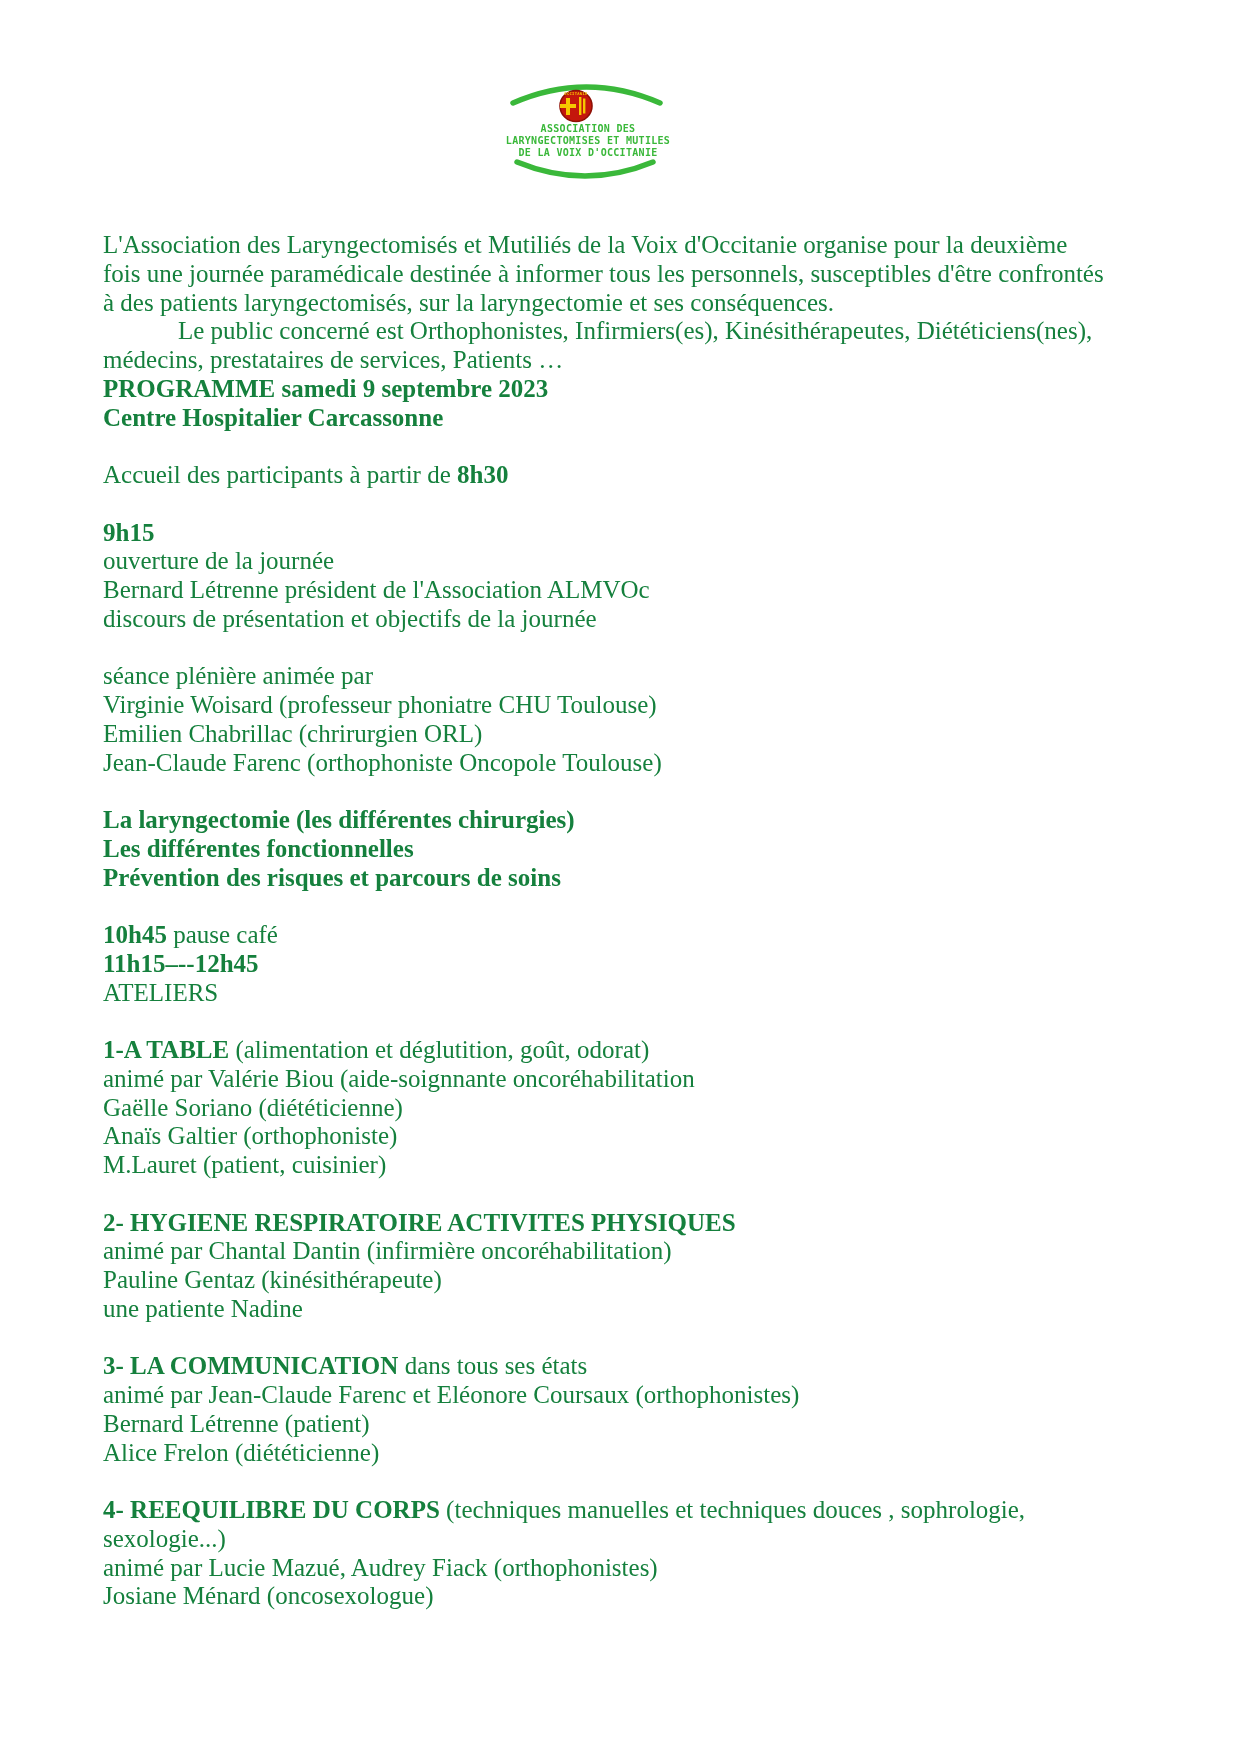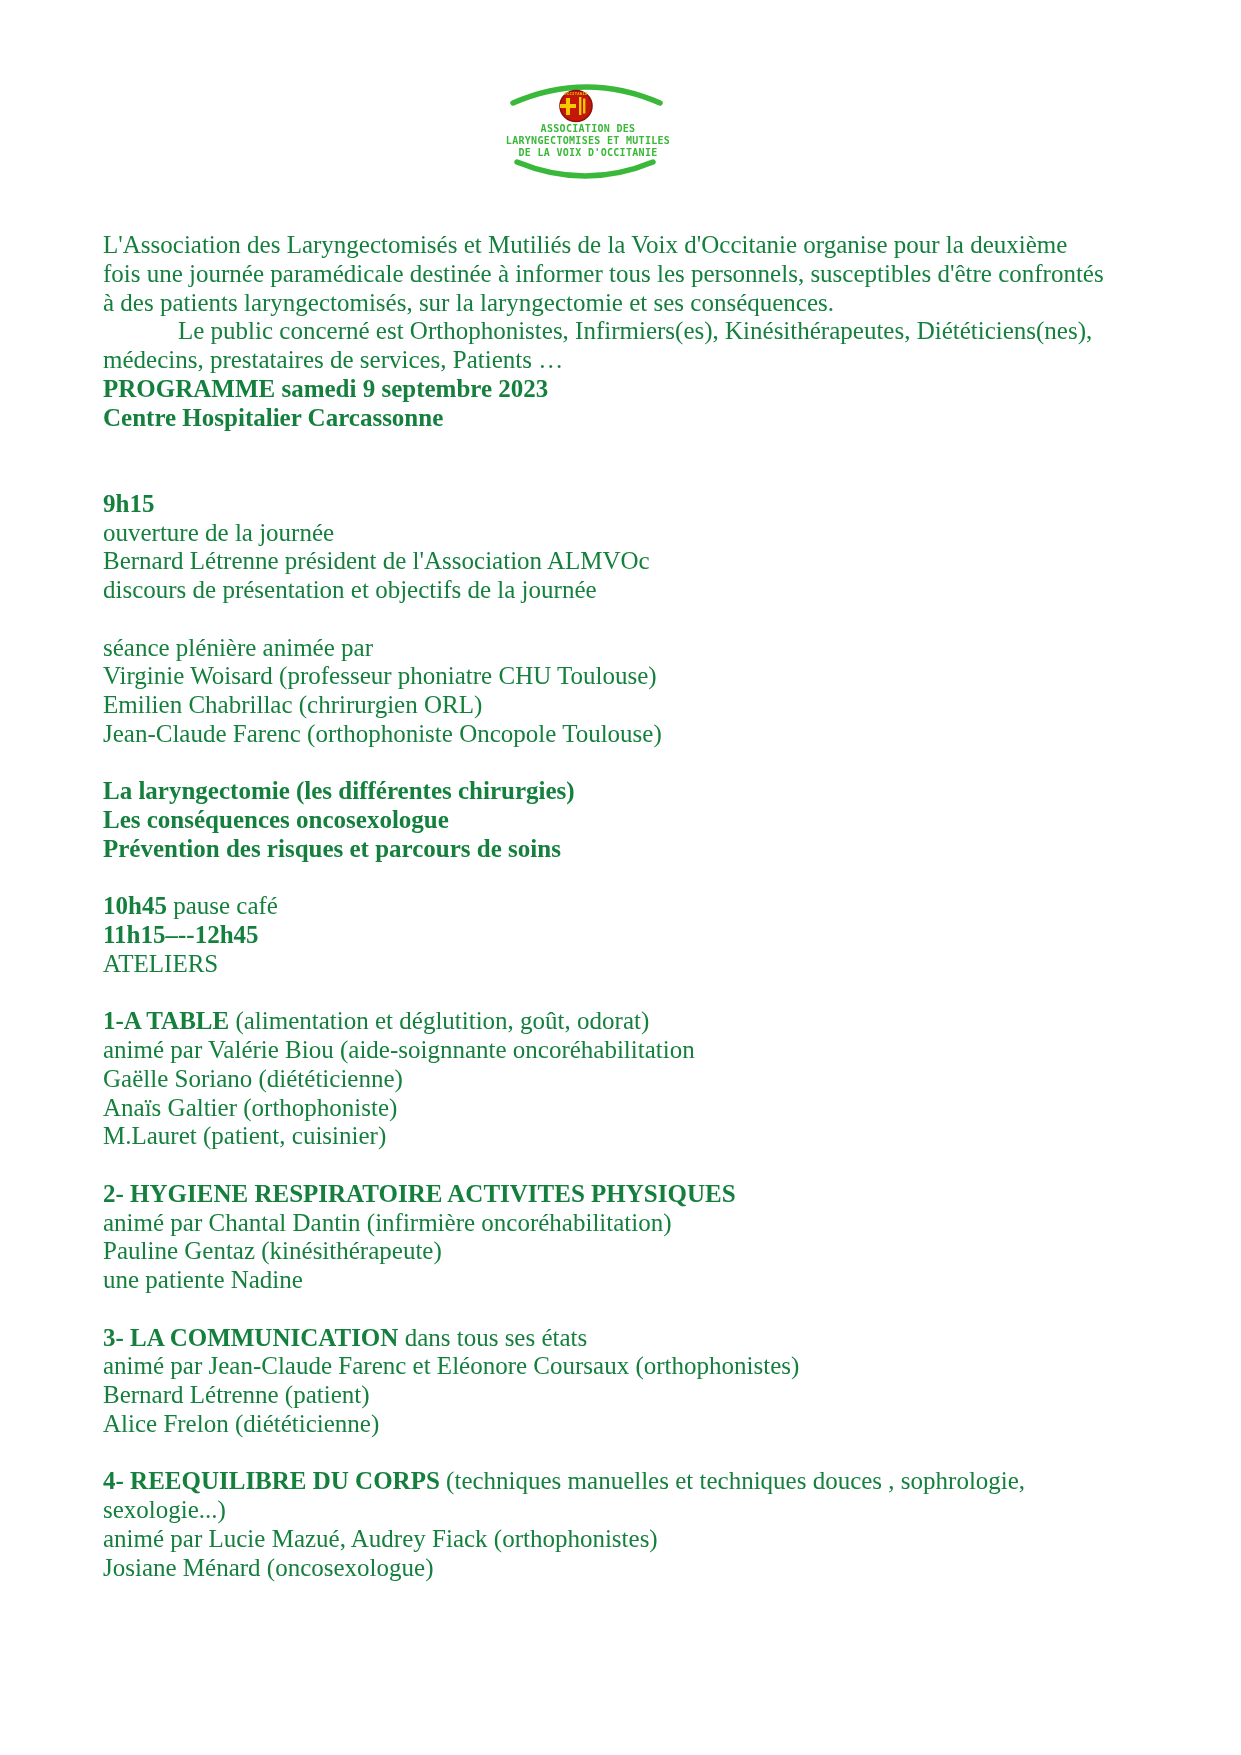--- a/index.html
+++ b/index.html
@@ -64,33 +64,34 @@
         <div class="line left">L'Association des Laryngectomisés et Mutiliés de la Voix d'Occitanie organise pour la deuxième</div>
         <div class="line left">fois une journée paramédicale destinée à informer tous les personnels, susceptibles d'être confrontés</div>
         <div class="line left">à des patients laryngectomisés, sur la laryngectomie et ses conséquences.</div>
         <div class="line left indent">Le public concerné est Orthophonistes, Infirmiers(es), Kinésithérapeutes, Diététiciens(nes),</div>
         <div class="line left">médecins, prestataires de services, Patients …</div>
       </div>
     <div>
         <div class="line center"><span class="b">PROGRAMME samedi 9 septembre 2023</span></div>
         <div class="line center"><span class="b">Centre Hospitalier Carcassonne</span></div>
         <div class="line blank"></div>
+        <div class="line center"><span>Accueil des participants à partir de </span><span class="b">8h30</span></div>
         <div class="line blank"></div>
         <div class="line center"><span class="b">9h15</span></div>
         <div class="line center"><span>ouverture de la journée</span></div>
         <div class="line center"><span>Bernard Létrenne président de l'Association ALMVOc</span></div>
         <div class="line center"><span>discours de présentation et objectifs de la journée</span></div>
         <div class="line blank"></div>
         <div class="line center"><span>séance plénière animée par</span></div>
         <div class="line center"><span>Virginie Woisard (professeur phoniatre CHU Toulouse)</span></div>
         <div class="line center"><span>Emilien Chabrillac (chrirurgien ORL)</span></div>
         <div class="line center"><span>Jean-Claude Farenc (orthophoniste Oncopole Toulouse)</span></div>
         <div class="line blank"></div>
         <div class="line center"><span class="b">La laryngectomie (les différentes chirurgies)</span></div>
-        <div class="line center"><span class="b">Les conséquences oncosexologue</span></div>
+        <div class="line center"><span class="b">Les différentes fonctionnelles</span></div>
         <div class="line center"><span class="b">Prévention des risques et parcours de soins</span></div>
         <div class="line blank"></div>
         <div class="line center"><span class="b">10h45</span><span> pause café</span></div>
         <div class="line center"><span class="b">11h15–--12h45</span></div>
         <div class="line center"><span>ATELIERS</span></div>
         <div class="line blank"></div>
         <div class="line center"><span class="b">1-A TABLE</span><span> (alimentation et déglutition, goût, odorat)</span></div>
         <div class="line center"><span>animé par Valérie Biou (aide-soignnante oncoréhabilitation</span></div>
         <div class="line center"><span>Gaëlle Soriano (diététicienne)</span></div>
         <div class="line center"><span>Anaïs Galtier (orthophoniste)</span></div>

